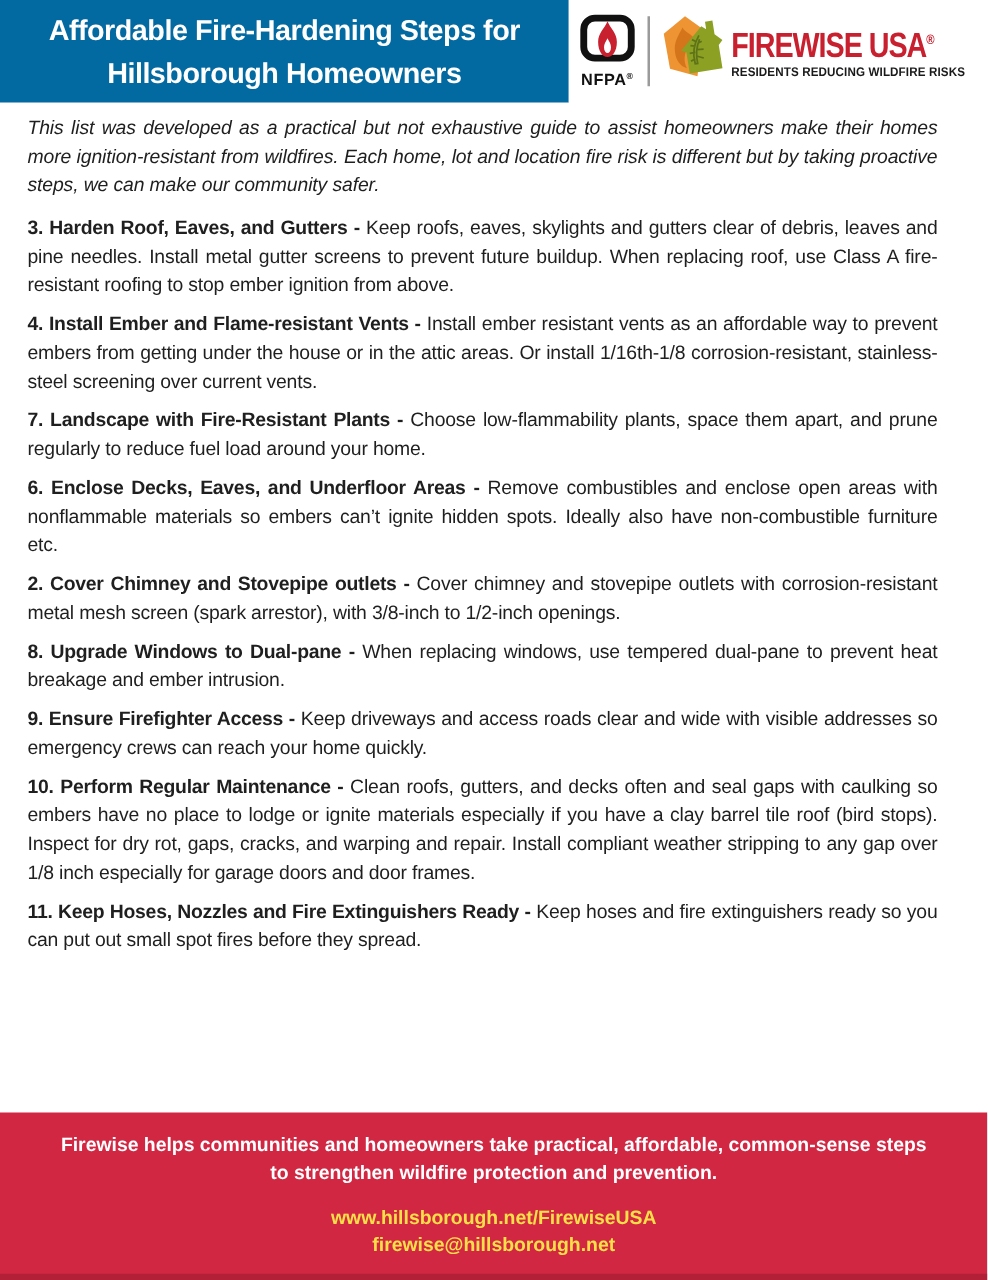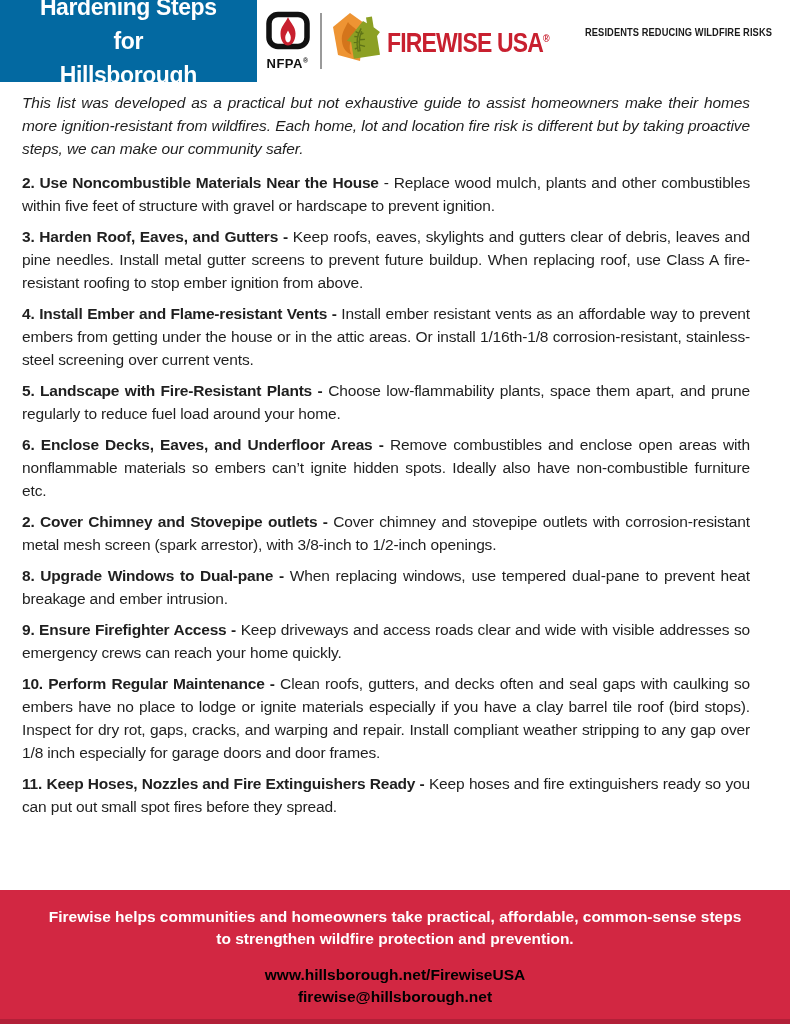--- a/index.html
+++ b/index.html
@@ -65,21 +65,21 @@
   .logo-divider {
     width: 2px;
     height: 56px;
     background: #9a9a9a;
   }
   .firewise-logo {
     display: flex;
     align-items: center;
     gap: 4px;
   }
-  .firewise-text { display: flex; }
+  .firewise-text { display: flex; flex-direction: column; }
   .firewise-wordmark {
     color: #c8202f;
     font-weight: 800;
     font-size: 28px;
     line-height: 28px;
     letter-spacing: -1px;
     white-space: nowrap;
     transform: scaleX(0.82);
     transform-origin: left center;
   }
@@ -136,21 +136,21 @@
     font-size: 15.5px;
     line-height: 22px;
     max-width: 706px;
   }
   .footer-links {
     margin-top: 14px;
     font-weight: 700;
     font-size: 15.5px;
     line-height: 22px;
   }
-  .footer-link { color: #000000; text-decoration: none; display: block; }
+  .footer-link { color: #fde047; text-decoration: none; display: block; }
   .footer-edge {
     position: absolute;
     left: 0; right: 0; bottom: 0;
     height: 5px;
     background: #b22038;
   }
 </style>
 </head>
 <body>
 
@@ -192,24 +192,23 @@
           <span class="firewise-wordmark"><span>FIREWISE USA</span><sup>®</sup></span>
           <span class="firewise-tagline">RESIDENTS REDUCING WILDFIRE RISKS</span>
         </span>
       </div>
     </div>
   </div>
 
   <div class="main">
     <p class="intro">This list was developed as a practical but not exhaustive guide to assist homeowners make their homes more ignition-resistant from wildfires. Each home, lot and location fire risk is different but by taking proactive steps, we can make our community safer.</p>
 
-    <p class="step"><strong>2. Use Noncombustible Materials Near the House</strong> <span>- Replace wood mulch, plants and other combustibles within five feet of structure with gravel or hardscape to prevent ignition.</span></p>
     <p class="step"><strong>3. Harden Roof, Eaves, and Gutters -</strong> <span>Keep roofs, eaves, skylights and gutters clear of debris, leaves and pine needles. Install metal gutter screens to prevent future buildup. When replacing roof, use Class A fire-resistant roofing to stop ember ignition from above.</span></p>
     <p class="step"><strong>4. Install Ember and Flame-resistant Vents -</strong> <span>Install ember resistant vents as an affordable way to prevent embers from getting under the house or in the attic areas. Or install 1/16th-1/8 corrosion-resistant, stainless-steel screening over current vents.</span></p>
-    <p class="step"><strong>5. Landscape with Fire-Resistant Plants -</strong> <span>Choose low-flammability plants, space them apart, and prune regularly to reduce fuel load around your home.</span></p>
+    <p class="step"><strong>7. Landscape with Fire-Resistant Plants -</strong> <span>Choose low-flammability plants, space them apart, and prune regularly to reduce fuel load around your home.</span></p>
     <p class="step"><strong>6. Enclose Decks, Eaves, and Underfloor Areas -</strong> <span>Remove combustibles and enclose open areas with nonflammable materials so embers can’t ignite hidden spots. Ideally also have non-combustible furniture etc.</span></p>
     <p class="step"><strong>2. Cover Chimney and Stovepipe outlets -</strong> <span>Cover chimney and stovepipe outlets with corrosion-resistant metal mesh screen (spark arrestor), with 3/8-inch to 1/2-inch openings.</span></p>
     <p class="step"><strong>8. Upgrade Windows to Dual-pane -</strong> <span>When replacing windows, use tempered dual-pane to prevent heat breakage and ember intrusion.</span></p>
     <p class="step"><strong>9. Ensure Firefighter Access -</strong> <span>Keep driveways and access roads clear and wide with visible addresses so emergency crews can reach your home quickly.</span></p>
     <p class="step"><strong>10. Perform Regular Maintenance -</strong> <span>Clean roofs, gutters, and decks often and seal gaps with caulking so embers have no place to lodge or ignite materials especially if you have a clay barrel tile roof (bird stops). Inspect for dry rot, gaps, cracks, and warping and repair. Install compliant weather stripping to any gap over 1/8 inch especially for garage doors and door frames.</span></p>
     <p class="step"><strong>11. Keep Hoses, Nozzles and Fire Extinguishers Ready -</strong> <span>Keep hoses and fire extinguishers ready so you can put out small spot fires before they spread.</span></p>
   </div>
 
   <div class="footer">
     <div class="footer-message">Firewise helps communities and homeowners take practical, affordable, common-sense steps to strengthen wildfire protection and prevention.</div>

